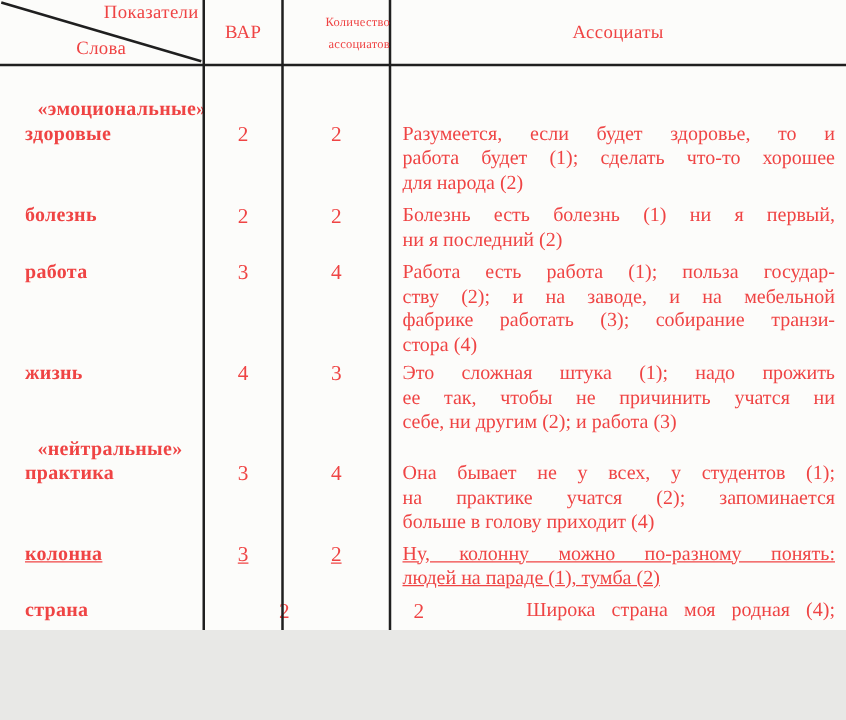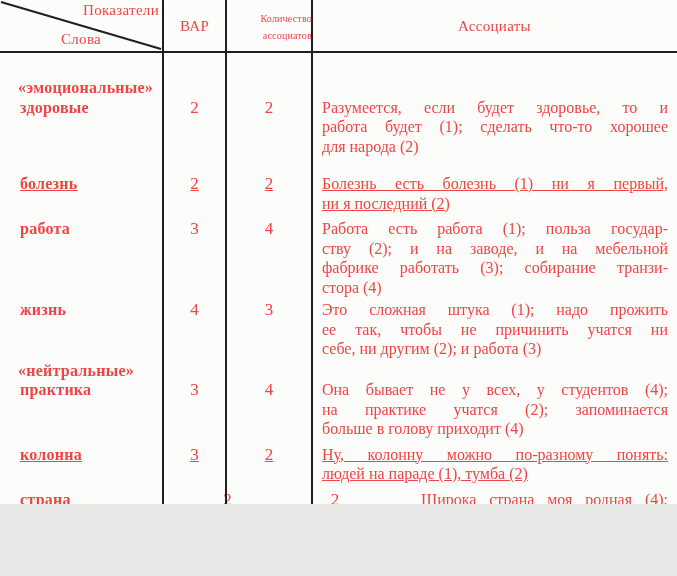--- a/index.html
+++ b/index.html
@@ -90,41 +90,42 @@
   .c { font-size: 16px; line-height: 19.5px; }
   .c1 {
     padding-left: 20px;
     font-weight: bold;
     letter-spacing: 0.015em;
     white-space: nowrap;
   }
   .group-row .c1 {
     padding-left: 18px;
     font-weight: bold;
+    margin-left: 12px;
   }
   .c2, .c3 {
     text-align: center;
     font-size: 17px;
   }
   .c4 {
     padding-left: 10px;
     padding-right: 9px;
   }
   .c4 .jline {
     text-align: justify;
     text-align-last: justify;
   }
   .c4 .lline {
     text-align: left;
   }
 
   
   .row-0 { margin-top: 25px; }
   .row-1 { margin-top: 0px; }
-  .row-2 { margin-top: 18px; text-decoration: underline; }
+  .row-2 { margin-top: 7px; }
   .row-3 { margin-top: 6px; }
   .row-4 { margin-top: 3px; }
   .row-5 { margin-top: 2px; }
   .row-6 { margin-top: 0px; }
   .row-7 { margin-top: 6px; text-decoration: underline; }
   .row-8 { margin-top: 6px; gap: 33px; }
   .row-9 { margin-top: 11px; gap: 20px; }
 </style>
 </head>
 <body>
@@ -200,21 +201,21 @@
         <div class="c c1">«нейтральные»</div>
         <div class="c c2"></div>
         <div class="c c3"></div>
         <div class="c c4"></div>
       </div>
       <div class="trow grid-cols row-6">
         <div class="c c1">практика</div>
         <div class="c c2">3</div>
         <div class="c c3">4</div>
         <div class="c c4">
-          <div class="jline">Она бывает не у всех, у студентов (4);</div>
+          <div class="jline">Она бывает не у всех, у студентов (1);</div>
           <div class="jline">на практике учатся (2); запоминается</div>
           <div class="lline">больше в голову приходит (4)</div>
         </div>
       </div>
       <div class="trow grid-cols row-7">
         <div class="c c1">колонна</div>
         <div class="c c2">3</div>
         <div class="c c3">2</div>
         <div class="c c4">
           <div class="jline">Ну, колонну можно по-разному понять:</div>

